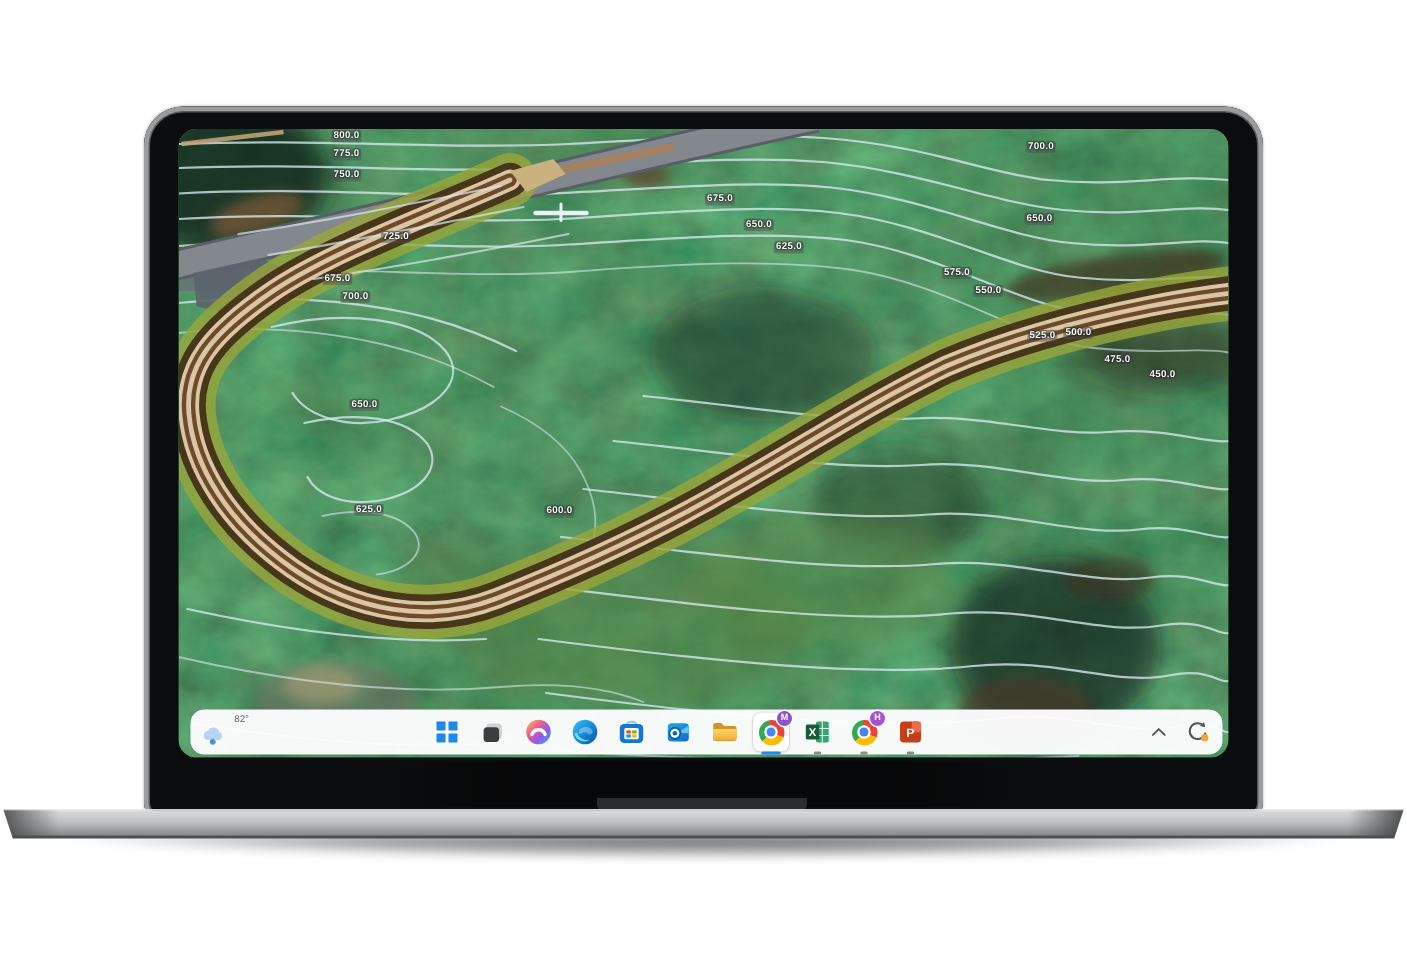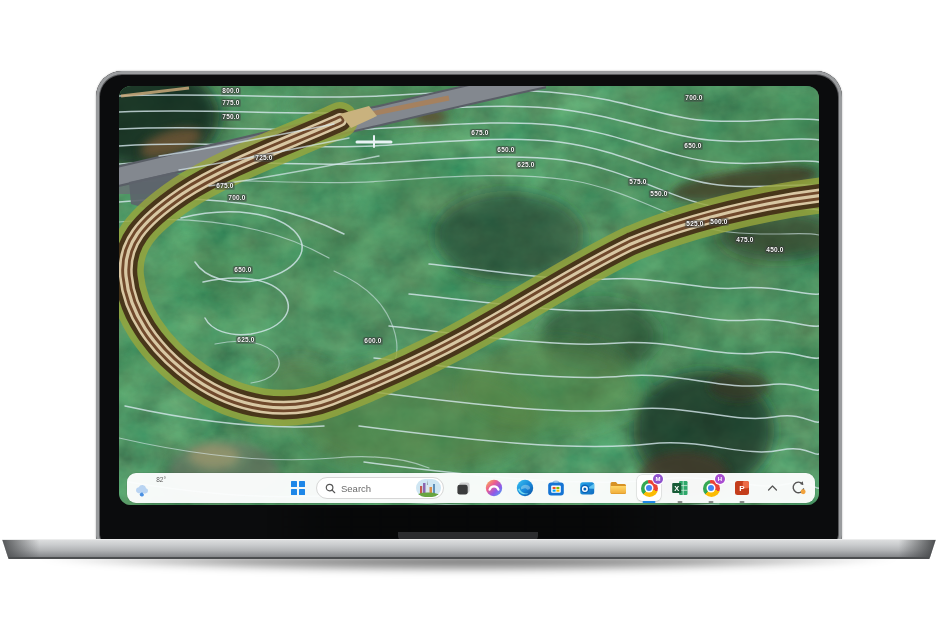--- a/index.html
+++ b/index.html
@@ -220,39 +220,20 @@
 
           <div class="tb-btn">
             <span class="winlogo">
                 <i></i>
                 <i></i>
                 <i></i>
                 <i></i>
               </span>
           </div>
 
-          <div class="search-pill">
-            <svg width="11" height="11" viewBox="0 0 12 12">
-              <circle cx="5" cy="5" r="3.6" fill="none" stroke="#555" stroke-width="1.3"></circle>
-              <line x1="7.8" y1="7.8" x2="10.6" y2="10.6" stroke="#555" stroke-width="1.3" stroke-linecap="round"></line>
-            </svg>
-            <span class="stext">Search</span>
-            <span class="city-thumb">
-              <svg width="25" height="18" viewBox="0 0 25 18">
-                <rect width="25" height="18" fill="#cfe6f3"></rect>
-                <rect x="4" y="7" width="2.2" height="8" fill="#c45a50"></rect>
-                <rect x="7" y="4" width="2.5" height="11" fill="#8a67b0"></rect>
-                <rect x="10.5" y="6" width="2" height="9" fill="#e0e6ea"></rect>
-                <polygon points="11.5,1 12.1,6 10.9,6" fill="#9aa4ab"></polygon>
-                <rect x="13.5" y="8" width="2.5" height="7" fill="#d98b4a"></rect>
-                <rect x="17" y="5" width="2" height="10" fill="#5f8fb8"></rect>
-                <ellipse cx="12" cy="18.5" rx="14" ry="5" fill="#67a53f"></ellipse>
-              </svg>
-            </span>
-          </div>
 
           <div class="tb-app">
             <svg width="15" height="15" viewBox="0 0 16 16">
               <rect x="3.5" y="1.5" width="11" height="11" rx="2.5" fill="#cfd0d1"></rect>
               <rect x="1.5" y="4" width="11" height="10.5" rx="2.5" fill="#3b3c3d"></rect>
             </svg>
 
           </div>
 
           <div class="tb-app">

